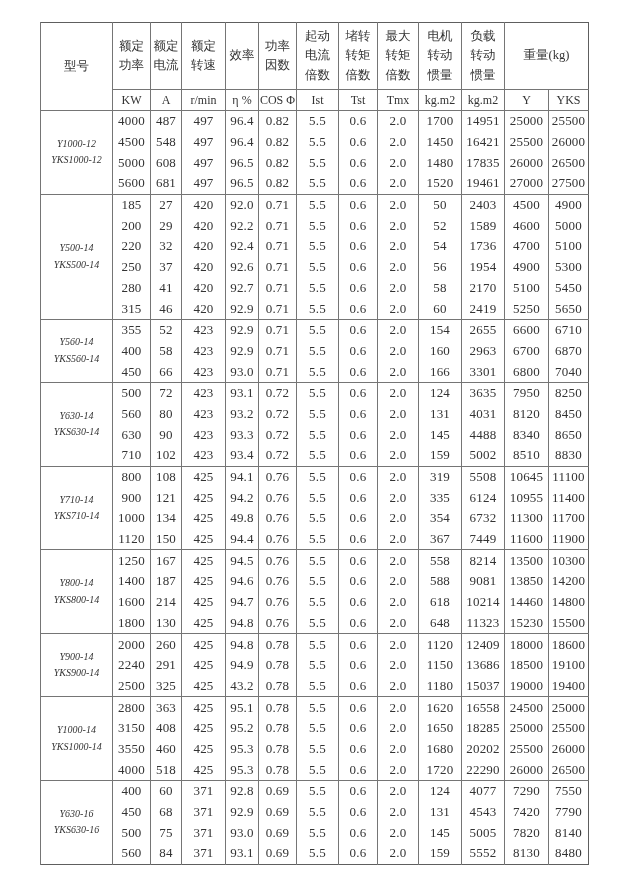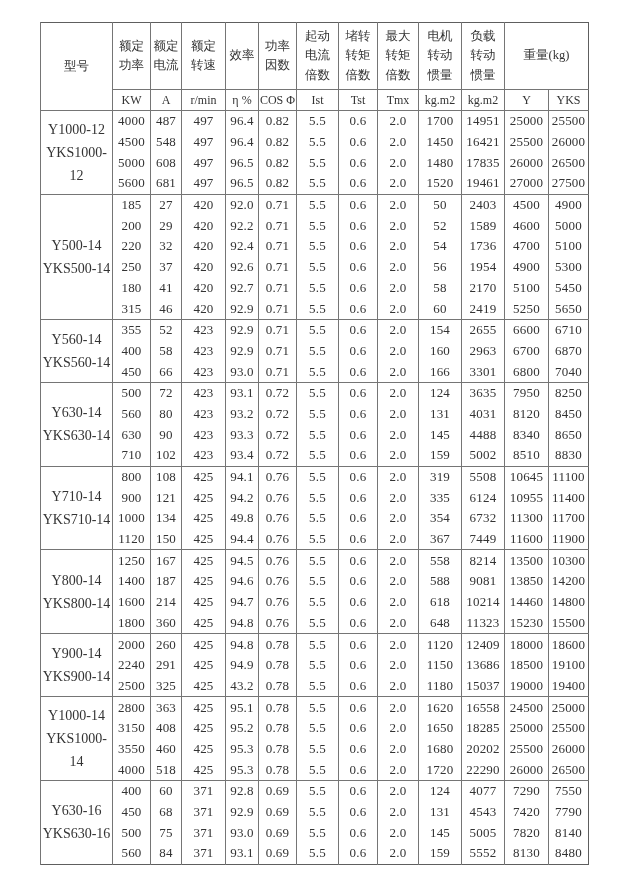--- a/index.html
+++ b/index.html
@@ -28,21 +28,21 @@
 
   thead tr.titles th {
     height:66px;
     font-size:12.5px; line-height:1.55;
     white-space:pre-line;
   }
   thead tr.units th { height:20px; font-size:12px;margin-top:41px; }
   thead th.model-h { font-size:13px;text-align:center; }
 
   tbody td { height:20.7px; font-size:13px; letter-spacing:0.2px; }
-  tbody td.model-cell { font-size:14px; letter-spacing:0; }
+  tbody td.model-cell { font-size:10px; letter-spacing:0;font-style:italic; }
   tbody td.model-cell .mline { line-height:1.65; }
 </style>
 </head>
 <body>
 
 <div class="page">
   <table class="spec">
     <colgroup>
       <col style="width:72px">
         <col style="width:38px">
@@ -217,21 +217,21 @@
           <td>0.71</td>
           <td>5.5</td>
           <td>0.6</td>
           <td>2.0</td>
           <td>56</td>
           <td>1954</td>
           <td>4900</td>
           <td>5300</td>
         </tr>
         <tr>
-          <td>180</td>
+          <td>280</td>
           <td>41</td>
           <td>420</td>
           <td>92.7</td>
           <td>0.71</td>
           <td>5.5</td>
           <td>0.6</td>
           <td>2.0</td>
           <td>58</td>
           <td>2170</td>
           <td>5100</td>
@@ -458,21 +458,21 @@
           <td>5.5</td>
           <td>0.6</td>
           <td>2.0</td>
           <td>618</td>
           <td>10214</td>
           <td>14460</td>
           <td>14800</td>
         </tr>
         <tr>
           <td>1800</td>
-          <td>360</td>
+          <td>130</td>
           <td>425</td>
           <td>94.8</td>
           <td>0.76</td>
           <td>5.5</td>
           <td>0.6</td>
           <td>2.0</td>
           <td>648</td>
           <td>11323</td>
           <td>15230</td>
           <td>15500</td>

